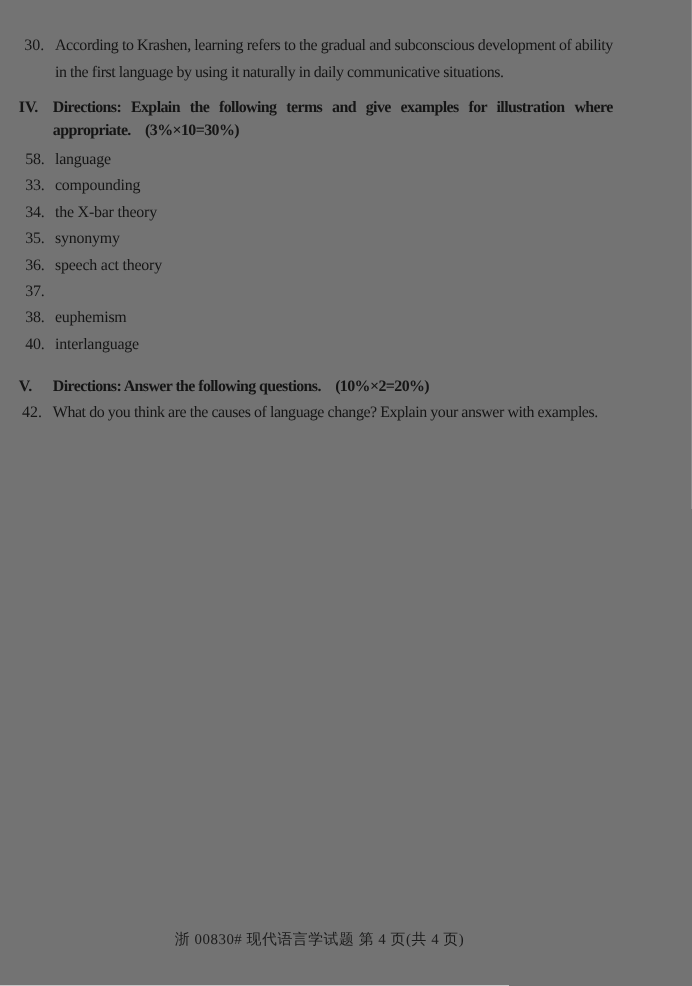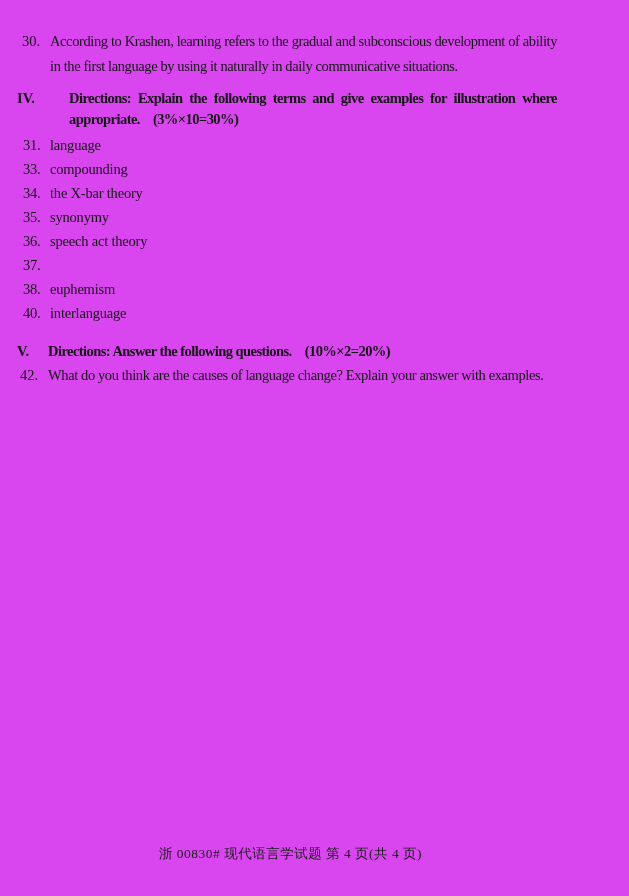--- a/index.html
+++ b/index.html
@@ -5,21 +5,21 @@
   html, body {
     margin: 0;
     padding: 0;
     background: #ffffff;
   }
   .page {
     position: relative;
     width: 629px;
     height: 896px;
     margin: 0 auto;
-    background: #d946ef;
+    background: #737373;
     color: #151515;
     font-family: "Liberation Serif", "DejaVu Serif", serif;
     font-size: 14.5px;
     box-sizing: border-box;
     overflow: hidden;
   }
   .content {
     position: absolute;
     top: 29px;
     left: 17px;
@@ -45,21 +45,21 @@
     line-height: 25px;
   }
   .q30 .num { width: 28px; }
   
   .section-heading {
     font-weight: bold;
     line-height: 21px;
   }
   .section-heading .num { width: 31px; }
   .section-heading .qtext { letter-spacing: -0.55px; }
-  .heading-iv { margin-top: 9px; gap: 21px; }
+  .heading-iv { margin-top: 9px; }
   .heading-v  { margin-top: 16px; }
   .score {
     white-space: nowrap;
     margin-left: 13px;
   }
   
   .terms {
     margin-top: 3px;
     margin-left: 6px;
   }
@@ -103,21 +103,21 @@
       <div class="qtext">According to Krashen, learning refers to the gradual and subconscious development of ability in the first language by using it naturally in daily communicative situations.</div>
     </div>
 
     <div class="row section-heading heading-iv">
       <span class="num">IV.</span>
       <div class="qtext"><span>Directions: Explain the following terms and give examples for illustration where appropriate.</span><span class="score">(3%×10=30%)</span></div>
     </div>
 
     <div class="terms">
       <div class="term-row">
-        <span class="num">31.</span>
+        <span class="num">58.</span>
         <span>language</span>
       </div>
       <div class="term-row">
         <span class="num">33.</span>
         <span>compounding</span>
       </div>
       <div class="term-row">
         <span class="num">34.</span>
         <span>the X-bar theory</span>
       </div>

